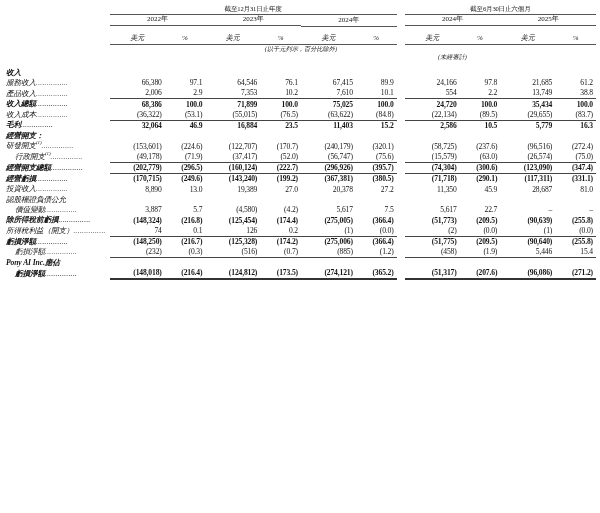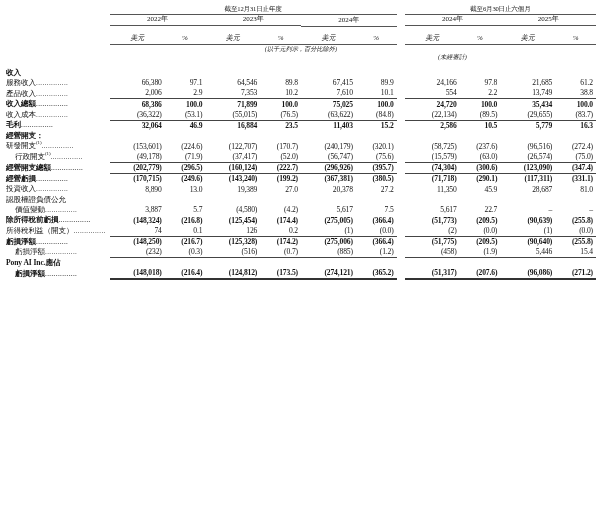--- a/index.html
+++ b/index.html
@@ -94,20 +94,21 @@
     color: #222;
   }
   .spacer-row td { height: 7px; }
 
   
   td.label {
     font-size: 7.6px;
     padding: 1.1px 4px 1.1px 2px;
     white-space: nowrap;
     letter-spacing: -0.1px;
+    font-style: italic;
   }
   td.label .dots {
     color: #333;
     letter-spacing: 0.4px;
     font-size: 7px;
   }
   td.label.indent { padding-left: 11px; }
   .bold, td.bold, .bold td { font-weight: bold; }
 
   
@@ -213,21 +214,21 @@
       <tr>
         <td class="label bold">收入</td>
         <td colspan="11"></td>
       </tr>
 
       <tr>
         <td class="label"><span>服務收入</span><span class="dots">...............</span></td>
         <td class="num">66,380</td>
         <td class="num">97.1</td>
         <td class="num">64,546</td>
-        <td class="num">89.8</td>
+        <td class="num">76.1</td>
         <td class="num">67,415</td>
         <td class="num">89.9</td>
         <td class="gap"></td>
         <td class="num">24,166</td>
         <td class="num">97.8</td>
         <td class="num">21,685</td>
         <td class="num">61.2</td>
       </tr>
 
       <tr>

